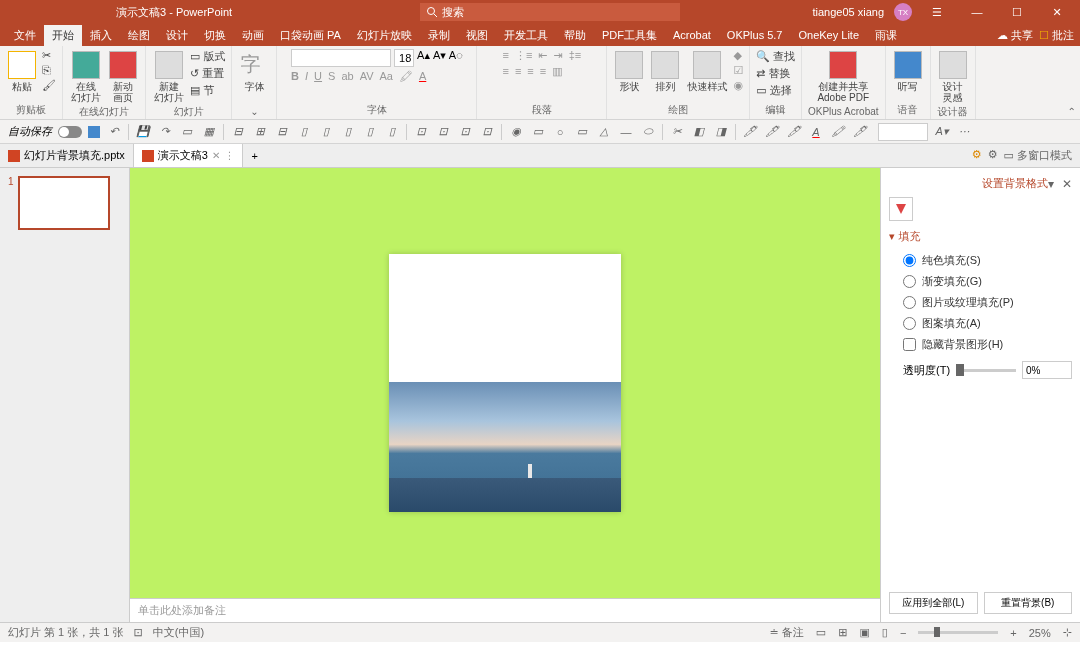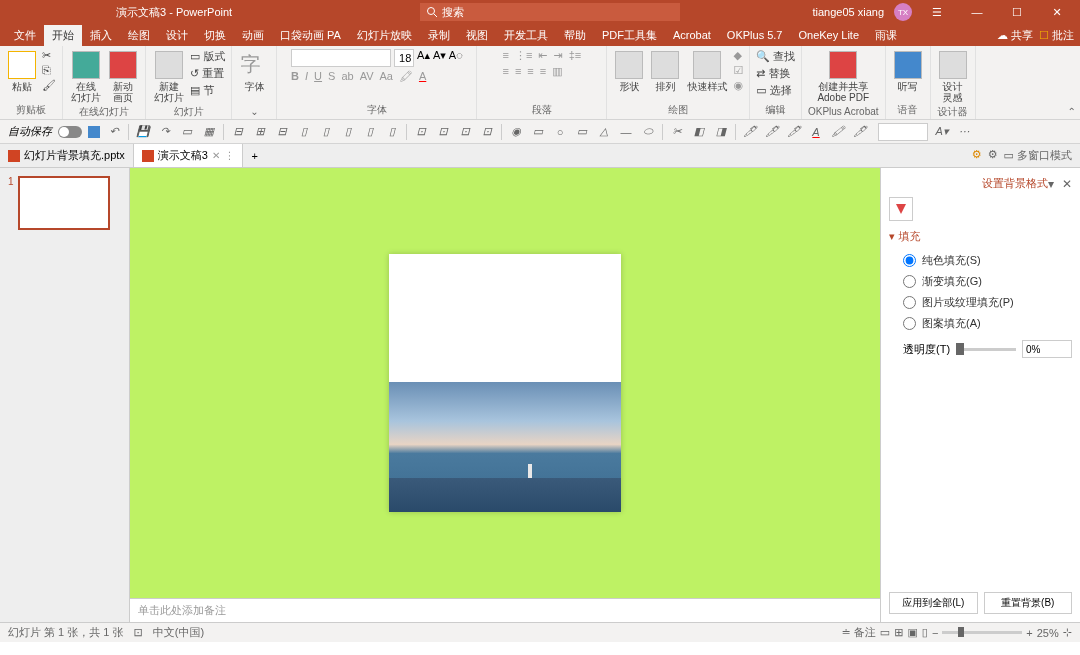--- a/index.html
+++ b/index.html
@@ -62,21 +62,21 @@
 .pane .opt{display:flex;align-items:center;gap:6px;padding:3px 0 3px 14px;font-size:11px;color:#333;}
 .pane .opt input{margin:0;}
 .pane .row2{display:flex;align-items:center;gap:6px;padding:6px 0 3px 14px;font-size:11px;}
 .pane .clrbtn{width:30px;height:18px;border:1px solid #ccc;margin-left:auto;background:#f8f8f8;}
 .pane .slider{flex:1;height:3px;background:#ccc;position:relative;}
 .pane .slider:after{content:"";width:8px;height:12px;background:#666;position:absolute;left:0;top:-5px;}
 .pane .numbox{width:50px;height:18px;border:1px solid #ccc;padding:0 3px;font-size:10px;display:flex;align-items:center;}
 .pane .btns{margin-top:auto;display:flex;gap:6px;padding-top:8px;}
 .pane .btns button{flex:1;height:22px;border:1px solid #ccc;background:#fff;font-size:10px;cursor:pointer;}
 .status{height:20px;background:#f3f2f1;border-top:1px solid #ccc;display:flex;align-items:center;padding:0 8px;font-size:10px;color:#666;gap:10px;}
-.status .rt{margin-left:auto;display:flex;gap:4px;align-items:center;}
+.status .rt{margin-left:auto;display:flex;gap:12px;align-items:center;}
 .zoomsl{width:80px;height:3px;background:#ccc;position:relative;}
 .zoomsl:after{content:"";width:6px;height:10px;background:#666;position:absolute;left:20%;top:-4px;}
 </style>
 </head>
 <body>
 
 <div class="titlebar">
   <span class="doc">演示文稿3 - PowerPoint</span>
   <div class="search">
     <svg width="12" height="12" viewBox="0 0 12 12">
@@ -407,20 +407,24 @@
         <span>渐变填充(G)</span>
       </label>
     <label class="opt">
         <input type="radio" style="">
         <span>图片或纹理填充(P)</span>
       </label>
     <label class="opt">
         <input type="radio" style="">
         <span>图案填充(A)</span>
       </label>
+    <label class="opt">
+        <input type="checkbox" style="">
+        <span>隐藏背景图形(H)</span>
+      </label>
     <div class="row2">
       <span>透明度(T)</span>
       <div class="slider"></div>
       <div class="numbox">0%</div>
     </div>
     <div class="btns">
       <button>应用到全部(L)</button>
       <button>重置背景(B)</button>
     </div>
   </div>

